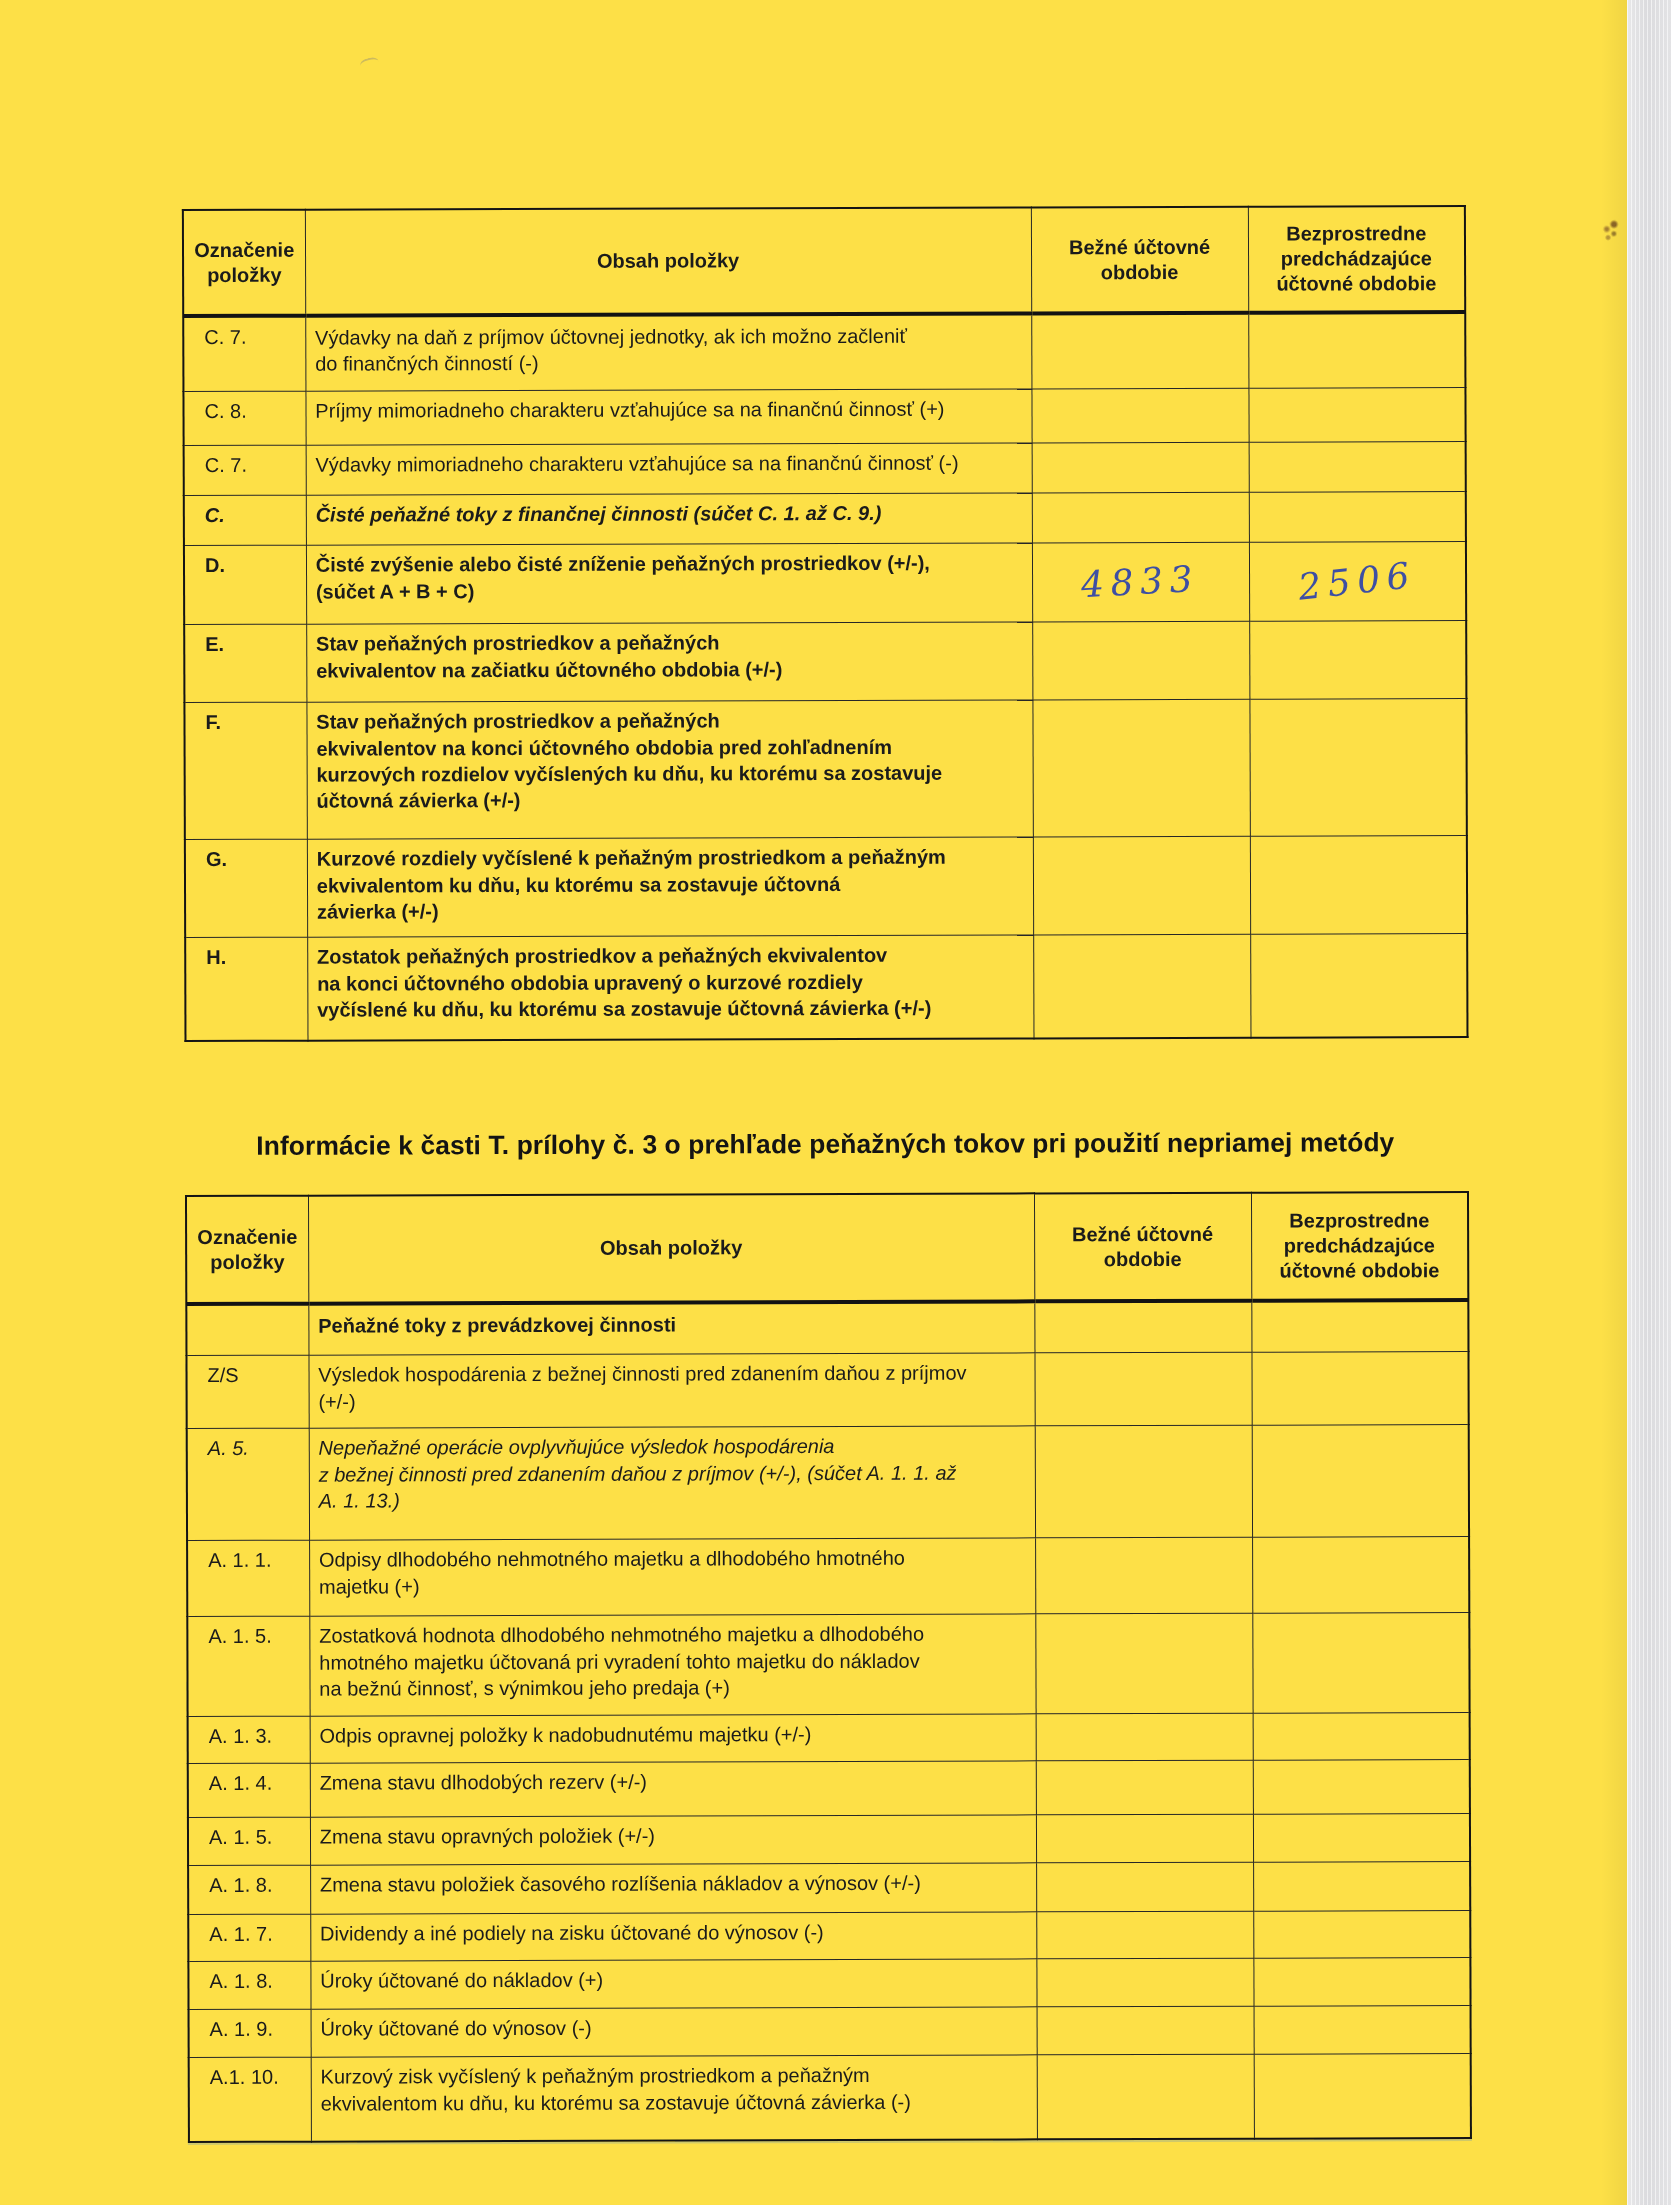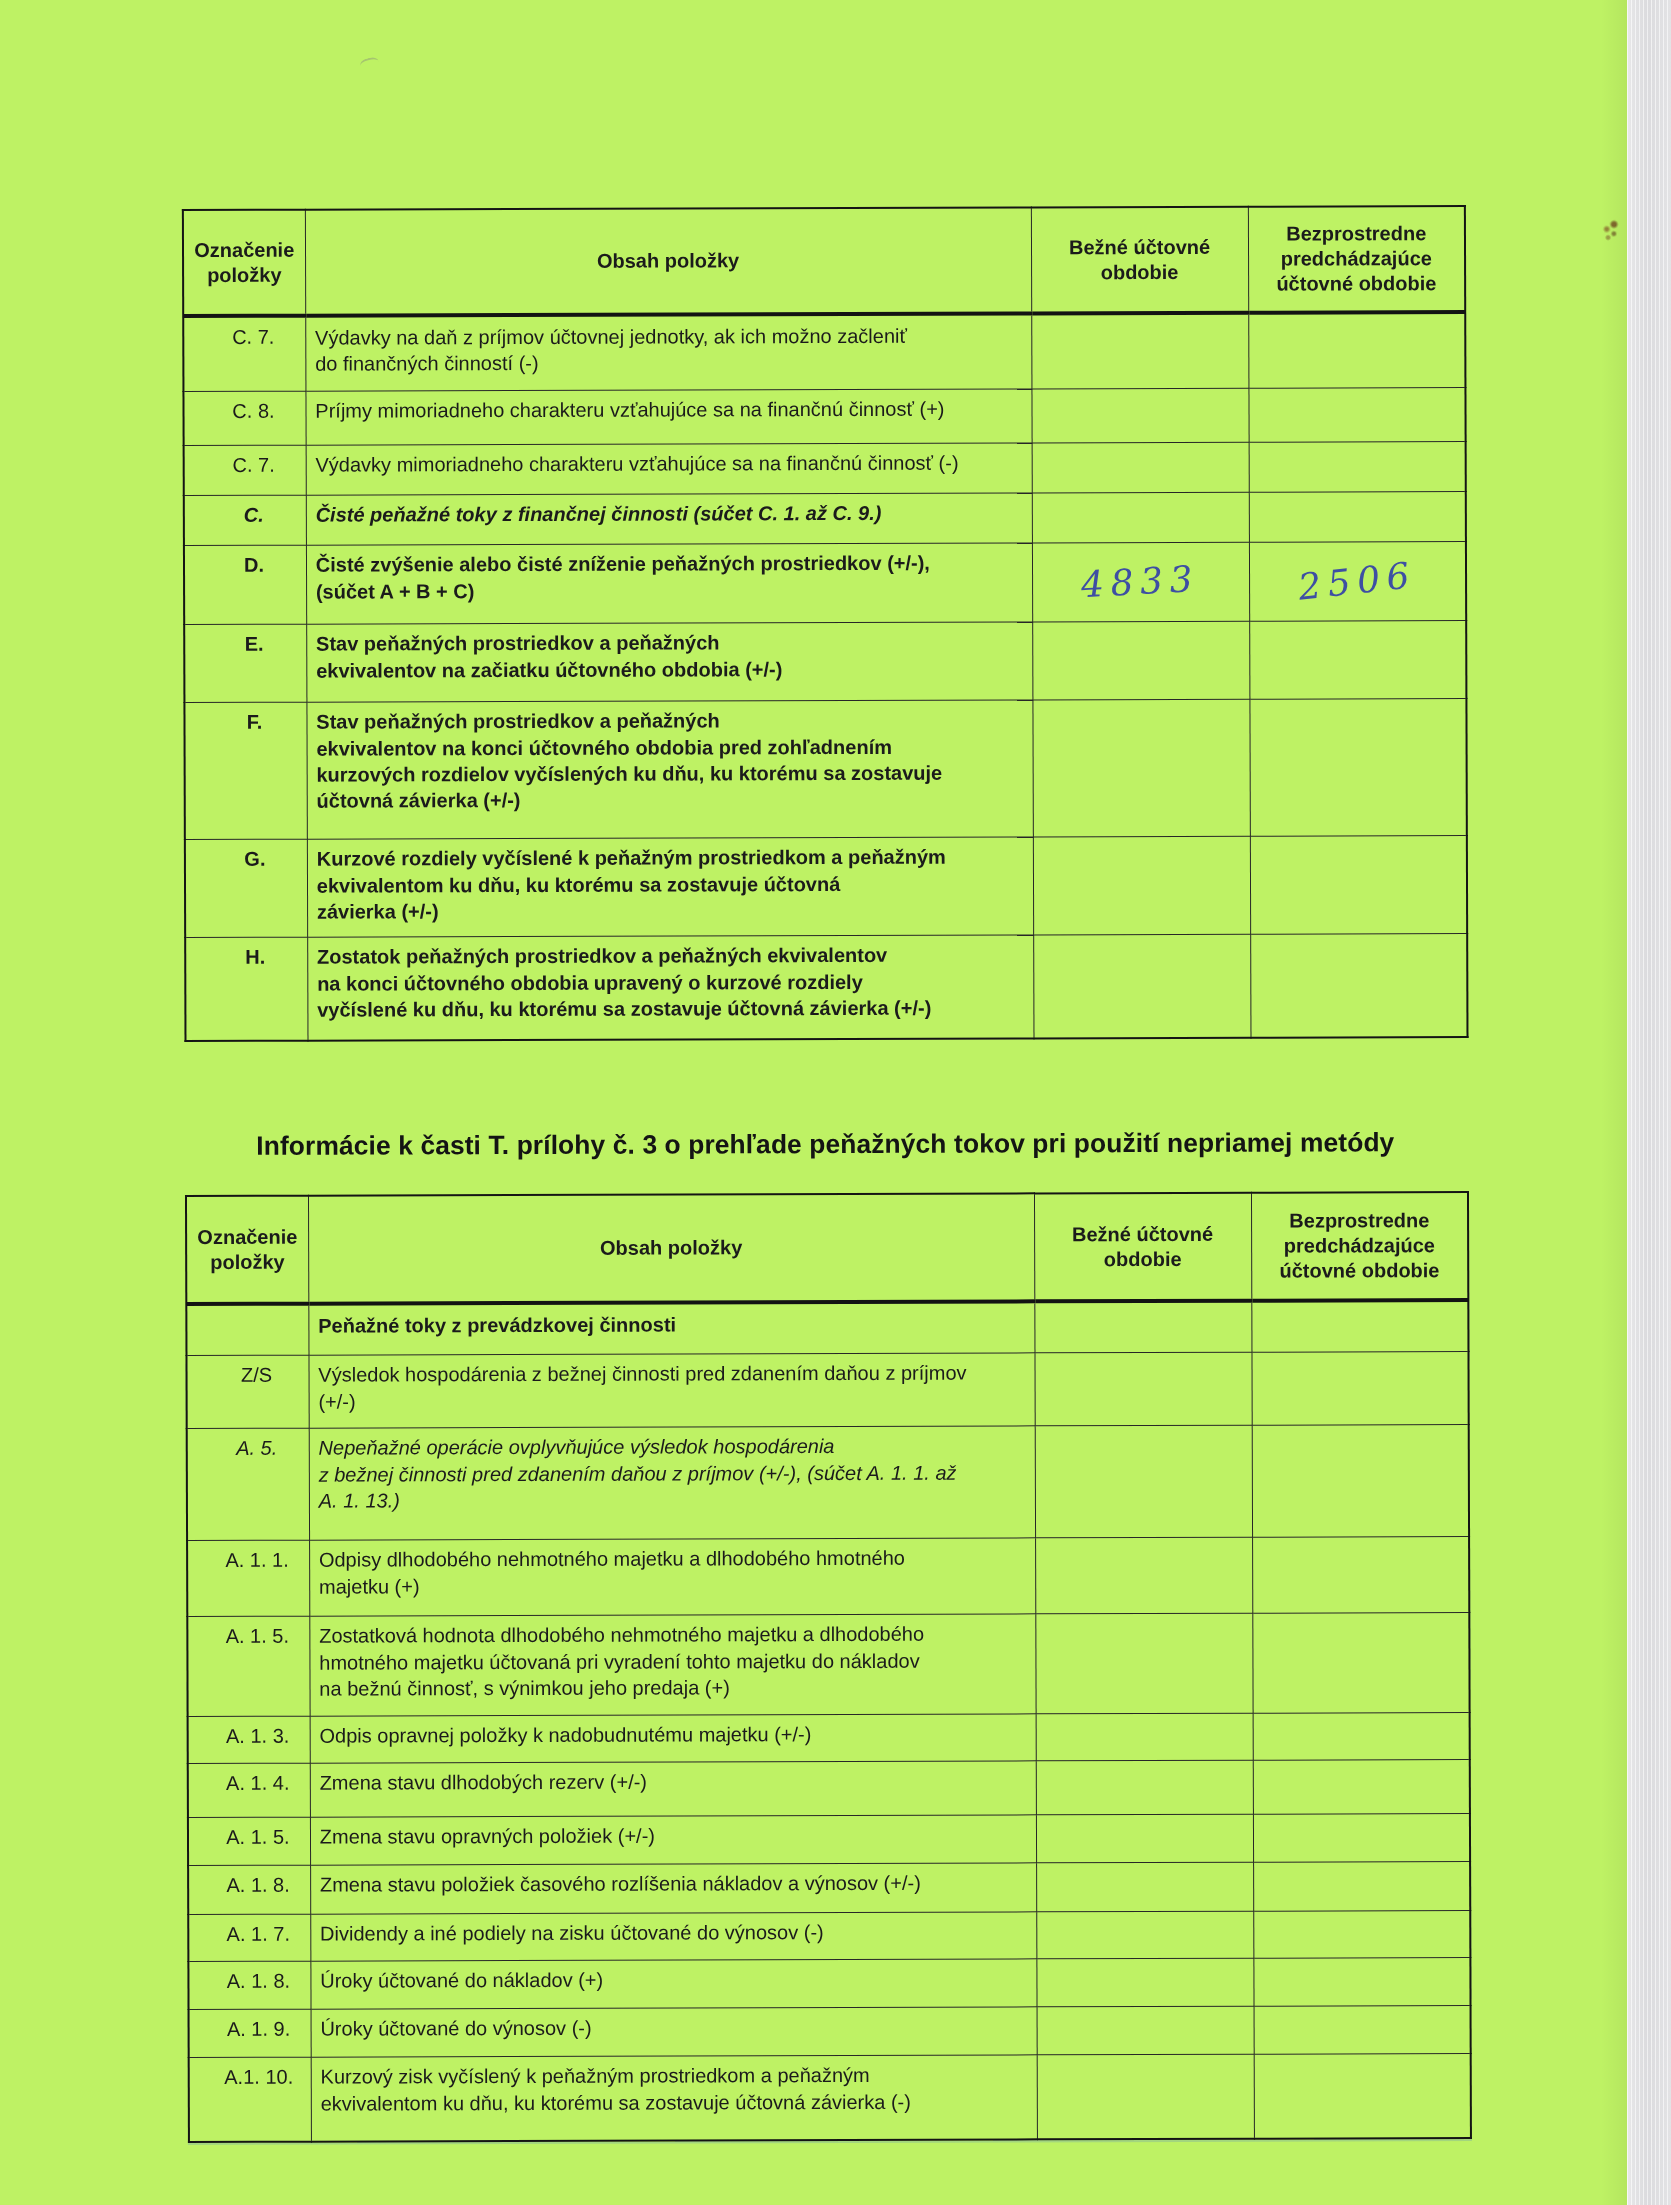--- a/index.html
+++ b/index.html
@@ -1,19 +1,19 @@
 <!DOCTYPE html>
 <html style="font-size:10.6px"><head>
 <meta charset="utf-8">
 <style>
   html,body { margin:0; padding:0; background:#ffffff; }
   .sheet {
     position:relative;
     width:1671px; height:2205px;
-    background:#bef264;
+    background:#fde047;
     overflow:hidden;
     font-family:"Liberation Sans", sans-serif;
     color:#1b1b1b;
   }
   .tilt { position:absolute; left:0; top:0; width:100%; height:100%;
           transform:rotate(-0.18deg); transform-origin:50% 40%; }
 
   
   .scan-band {
     position:absolute; top:0; right:0; width:44px; height:100%;
@@ -54,21 +54,21 @@
   #table1 { top:207px; }
   #table2 { top:1193px; box-shadow:0 2px 0 rgba(95,145,195,0.28); }
 
   .scan-table td { border:1.3px solid #272727; vertical-align:top; }
   .scan-table thead td {
     border-bottom:4px solid #131313;
     vertical-align:middle; text-align:center;
     font-weight:700; font-size:20px; line-height:25px;
     white-space:pre-line; padding:5.3px 4px;
   }
-  td.c-label   { font-size:20px; padding:8px 2.6px 0 20px;text-align:center; }
+  td.c-label   { font-size:20px; padding:8px 2.6px 0 20px; }
   td.c-content { font-size:20px; line-height:26.4px; padding:6.6px 12px 6.6px 9.3px; white-space:pre-line; }
   td.c-value   { text-align:center; vertical-align:middle; padding:0; }
 
   tr.bold .c-label, tr.bold .c-content { font-weight:700; }
   tr.bold-italic .c-label, tr.bold-italic .c-content { font-weight:700; font-style:italic; }
   tr.italic .c-label, tr.italic .c-content { font-style:italic; }
 
   .section-title {
     position:absolute; left:184px; top:1128px; width:1281px;
     text-align:center; font-weight:700; font-size:26.4px; line-height:33px;

